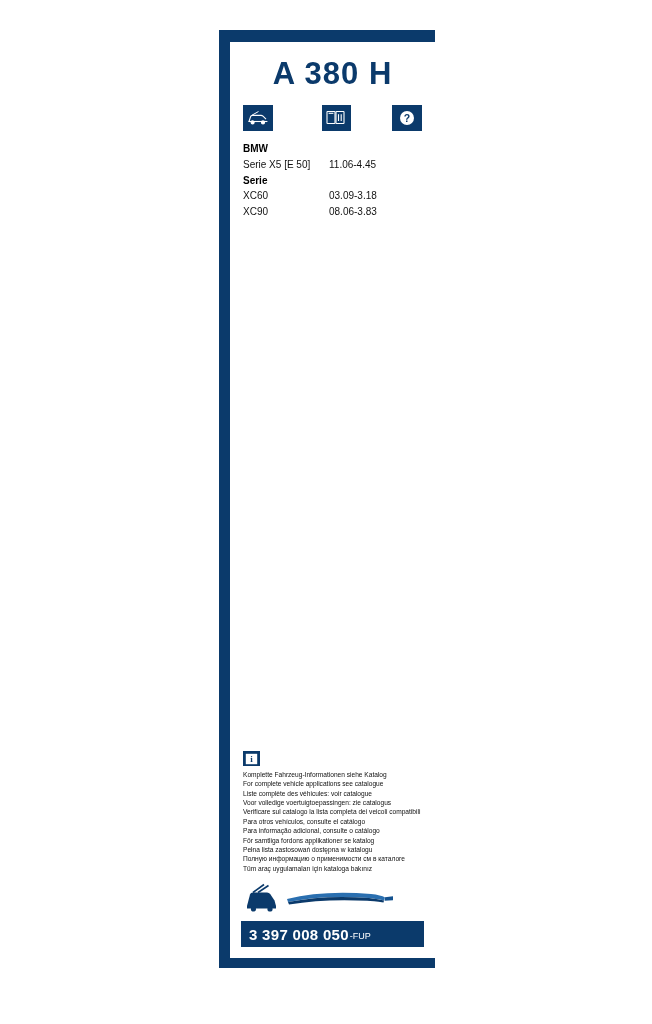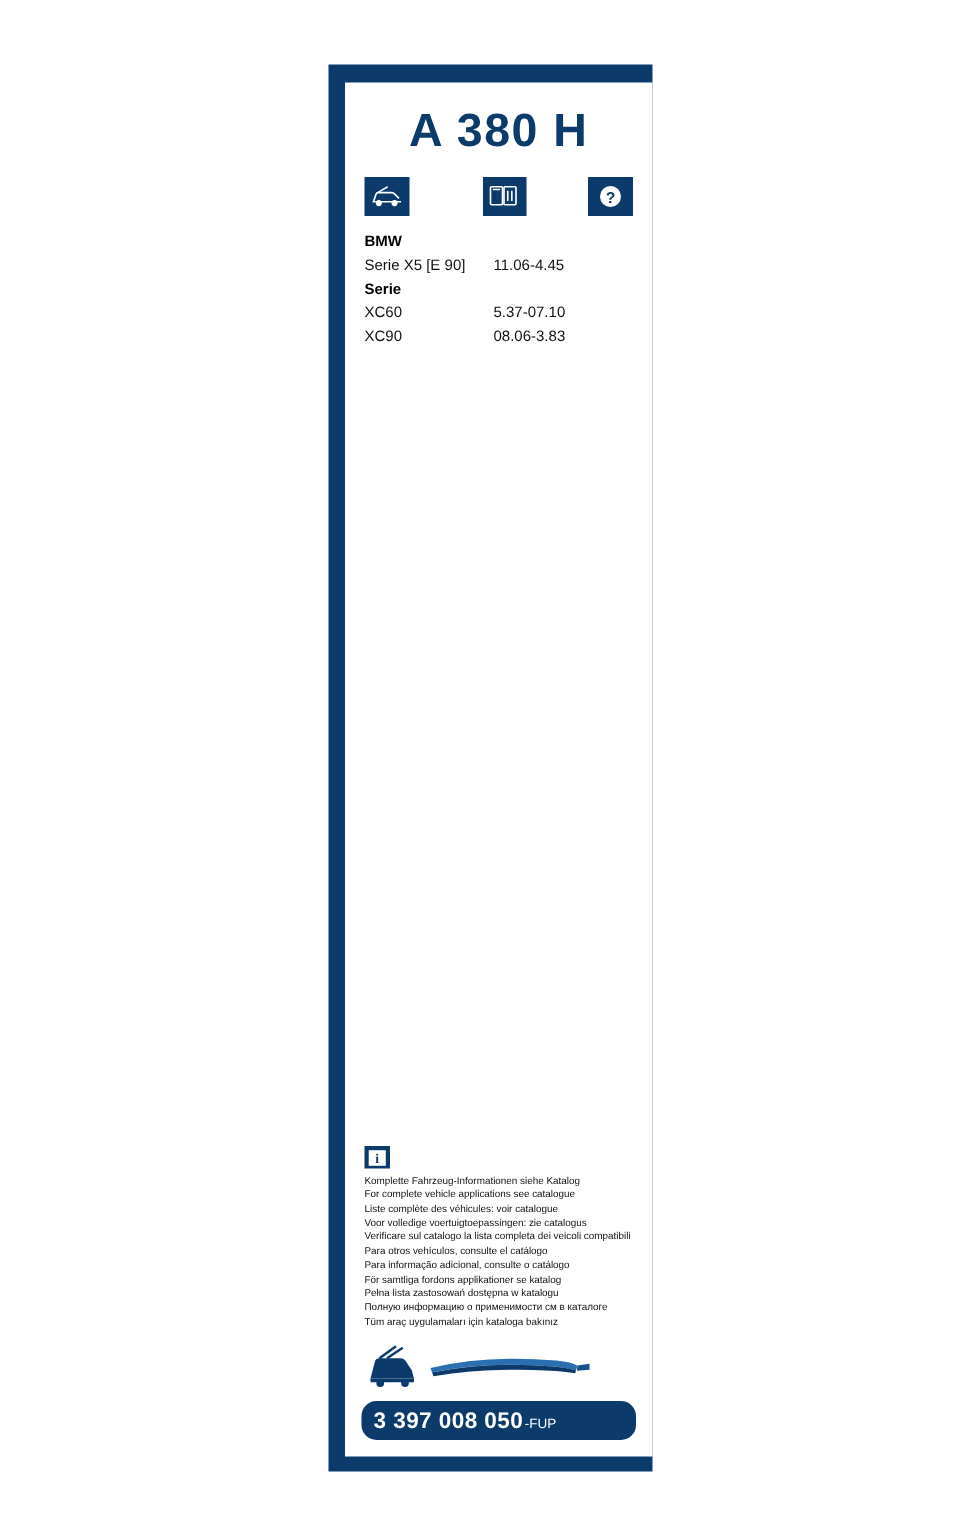--- a/index.html
+++ b/index.html
@@ -16,21 +16,21 @@
   .page {
     position: relative;
     width: 652px;
     height: 1024px;
     background: #ffffff;
   }
   
   .label {
     position: absolute;
     left: 219px;
-    top: 43px;
+    top: 30px;
     width: 216px;
     height: 938px;
     background: #0b3a6b;
     box-sizing: border-box;
     padding: 12px 0 10px 11px;
   }
   .label-inner {
     position: relative;
     width: 100%;
     height: 100%;
@@ -127,21 +127,20 @@
 
   
   .partnum-bar {
     margin: 4px 11px 11px 11px;
     background: #0b3a6b;
     height: 26px;
     display: flex;
     align-items: center;
     padding-left: 8px;
     color: #ffffff;
-    border-radius: 10px;
   }
   .partnum-main {
     font-size: 15px;
     font-weight: bold;
     letter-spacing: 0.3px;
   }
   .partnum-suffix {
     font-size: 9px;
     font-weight: normal;
     margin-left: 1px;
@@ -189,27 +188,27 @@
           <svg width="22" height="18" viewBox="0 0 22 18" fill="none">
             <circle cx="11" cy="9" r="7" fill="#ffffff"></circle>
             <text x="11" y="13.2" text-anchor="middle" font-family="Liberation Sans, sans-serif" font-size="10.5" font-weight="bold" fill="#0b3a6b">?</text>
           </svg>
         </div>
       </div>
 
       <div class="veh-list">
         <div class="veh-brand">BMW</div>
         <div class="veh-row">
-          <span class="veh-model">Serie X5 [E 90]</span>
+          <span class="veh-model">Serie X5 [E 50]</span>
           <span class="veh-date">11.06-4.45</span>
         </div>
         <div class="veh-brand">Serie</div>
         <div class="veh-row">
           <span class="veh-model">XC60</span>
-          <span class="veh-date">5.37-07.10</span>
+          <span class="veh-date">03.09-3.18</span>
         </div>
         <div class="veh-row">
           <span class="veh-model">XC90</span>
           <span class="veh-date">08.06-3.83</span>
         </div>
       </div>
 
       <div class="spacer-fill"></div>
 
       <div class="info-block">

